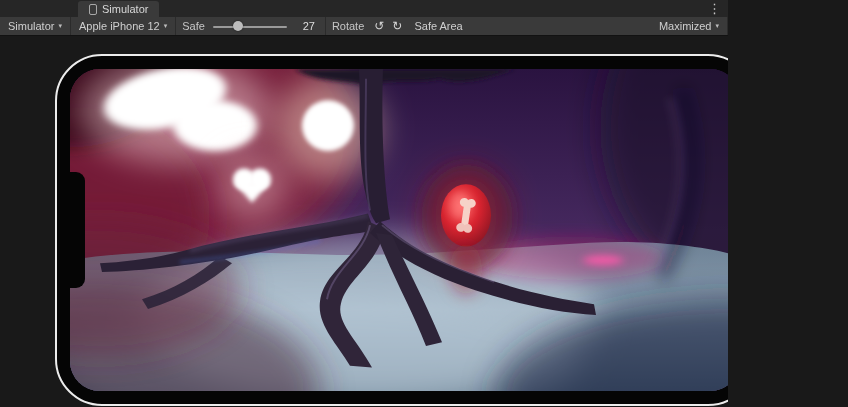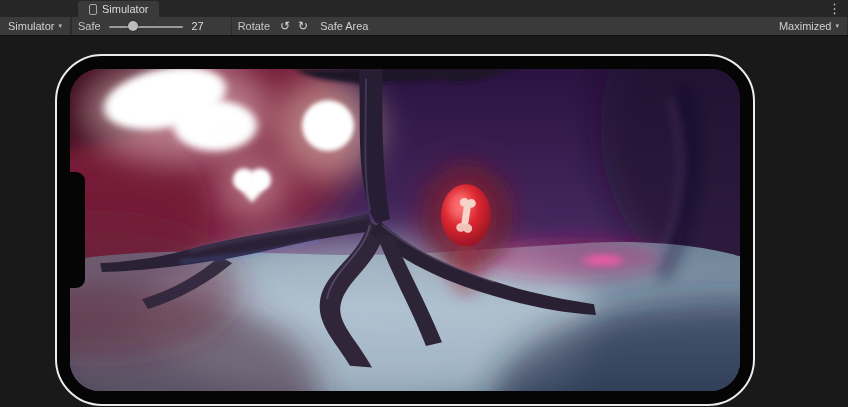--- a/index.html
+++ b/index.html
@@ -1,38 +1,38 @@
 <!DOCTYPE html>
 <html><head>
 <meta charset="utf-8">
 <style>
   *{box-sizing:border-box;margin:0;padding:0}
   html,body{background:#191919}
   body{width:848px;height:407px;overflow:hidden;font-family:"Liberation Sans",sans-serif}
-  .app{width:848px;height:407px;display:flex;flex-direction:column;background:#191919}
+  .app{width:728px;height:407px;display:flex;flex-direction:column;background:#191919}
 
   
   .tabbar{flex:0 0 17px;height:17px;background:#262626;display:flex;align-items:flex-end;position:relative}
   .tab{height:16px;background:#3a3a3a;border-radius:3px 3px 0 0;display:flex;align-items:center;gap:5px;
        padding:0 11px;margin-left:78px;color:#d8d8d8;font-size:11px;cursor:pointer}
   .tab-icon{width:8px;height:11px;border:1px solid #a8a8a8;border-radius:2px;display:inline-block}
   .kebab{position:absolute;right:3px;top:0;color:#c8c8c8;font-size:13px;line-height:17px;padding:0 5px;cursor:pointer;letter-spacing:-1px}
 
   
   .toolbar{flex:0 0 19px;height:19px;background:#3a3a3a;border-bottom:1px solid #121212;display:flex;align-items:center;color:#cfcfcf;font-size:11px}
   .tb{background:none;border:none;color:#cfcfcf;font-size:11px;font-family:inherit;height:100%;display:flex;align-items:center;padding:0 8px;cursor:pointer;white-space:nowrap}
   .tb.toggled{background:#585858;color:#e6e6e6}
   .icon-btn{padding:0 4px;font-size:12px;color:#d6d6d6}
   .arrow{font-size:7px;margin-left:4px;color:#bdbdbd}
   .sep{width:1px;height:100%;background:#2b2b2b;flex:0 0 1px}
   .label{padding:0 6px;color:#c6c6c6;white-space:nowrap}
   .slider{position:relative;width:78px;height:100%;cursor:pointer;flex:0 0 78px}
   .track{position:absolute;left:2px;right:2px;top:9px;height:2px;background:#9a9a9a;border-radius:1px}
   .thumb{position:absolute;left:28%;top:4px;width:10px;height:10px;border-radius:50%;background:#bcbcbc;box-shadow:0 0 2px rgba(0,0,0,.6)}
-  .value{width:26px;text-align:center;margin-right:20px;color:#dedede}
+  .value{width:26px;text-align:right;margin-right:10px;color:#dedede}
   .spacer{flex:1}
 
   
   .viewport{flex:1;position:relative;overflow:hidden;background:#191919}
   .phone{position:absolute;left:55px;top:18px;width:700px;height:352px;background:#050505;
          border:2px solid #ececec;border-radius:47px}
   .screen{position:absolute;left:13px;top:13px;right:13px;bottom:13px;border-radius:30px;overflow:hidden;
           background:#2a1340;box-shadow:inset 0 0 70px rgba(0,0,0,.45)}
   .scene{position:absolute;inset:0;width:100%;height:100%;display:block}
   .notch{position:absolute;left:0;top:50%;transform:translateY(-50%);width:15px;height:116px;background:#050505;
@@ -50,20 +50,24 @@
     </div>
     <div class="kebab">⋮</div>
   </div>
 
   <div class="toolbar">
     <button class="tb">
       <span>Simulator</span>
       <span class="arrow">▾</span>
     </button>
     <div class="sep"></div>
+    <button class="tb">
+      <span>Apple iPhone 12</span>
+      <span class="arrow">▾</span>
+    </button>
     <div class="sep"></div>
     <span class="label">Safe</span>
     <div class="slider">
       <div class="track"></div>
       <div class="thumb"></div>
     </div>
     <span class="value">27</span>
     <div class="sep"></div>
     <span class="label">Rotate</span>
     <button class="tb icon-btn">↺</button>

